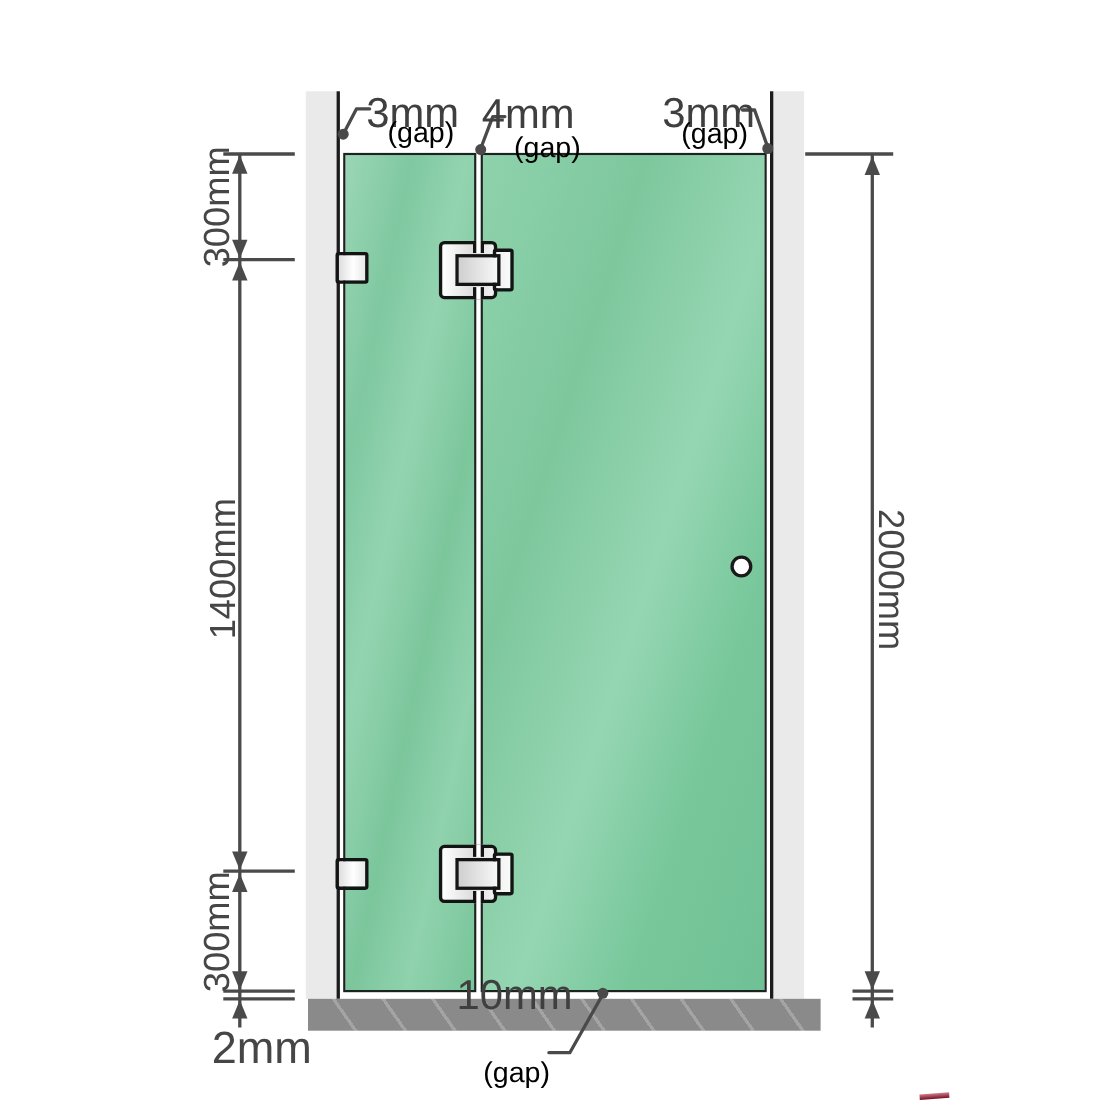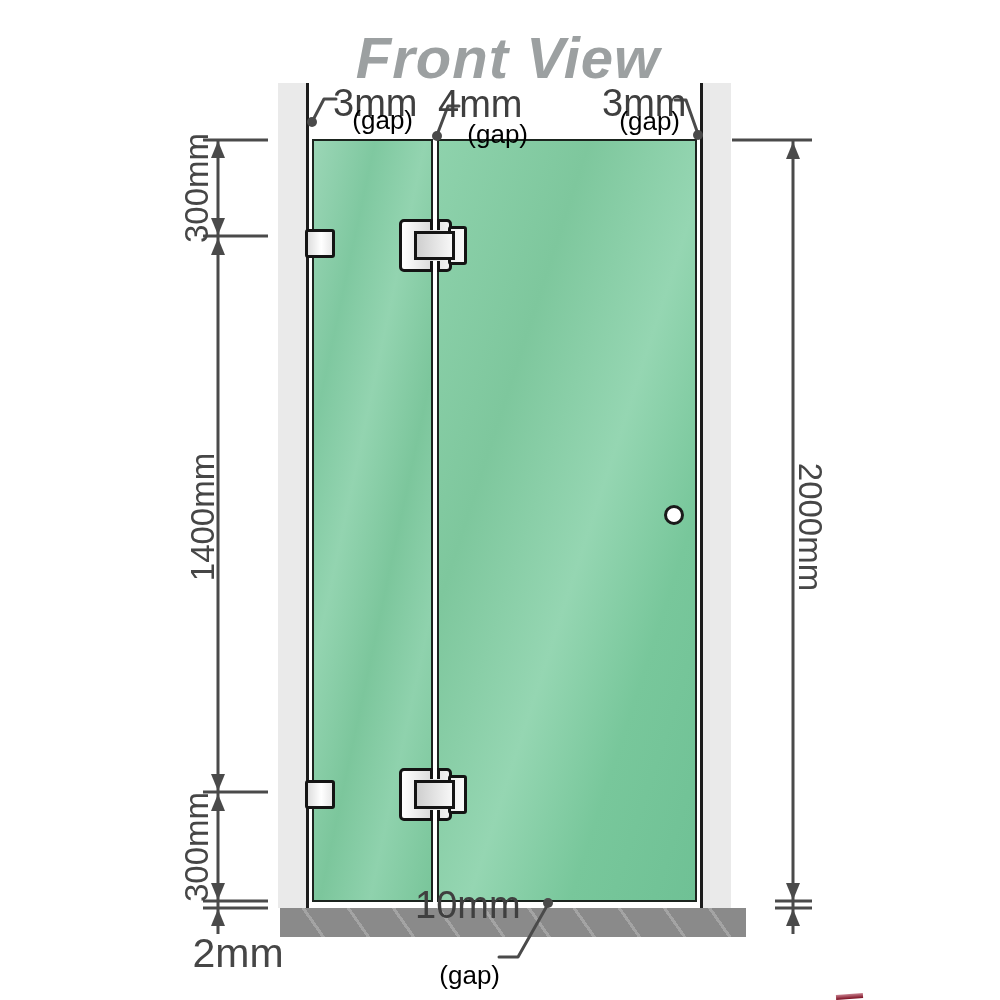--- a/index.html
+++ b/index.html
@@ -70,21 +70,20 @@
   .red-mark{
     position:absolute;left:836px;top:994px;width:27px;height:5px;
     background:linear-gradient(180deg,#c8808e,#7a0c1f);transform:rotate(-4deg);
   }
 </style>
 </head>
 <body>
 
 <div class="stage">
 
-  <div class="title">Front View</div>
 
   <div class="wall left"></div>
   <div class="wall right"></div>
 
   <div class="panel one"></div>
   <div class="panel two"></div>
 
   <div class="handle"></div>
 
   <div class="base"></div>

